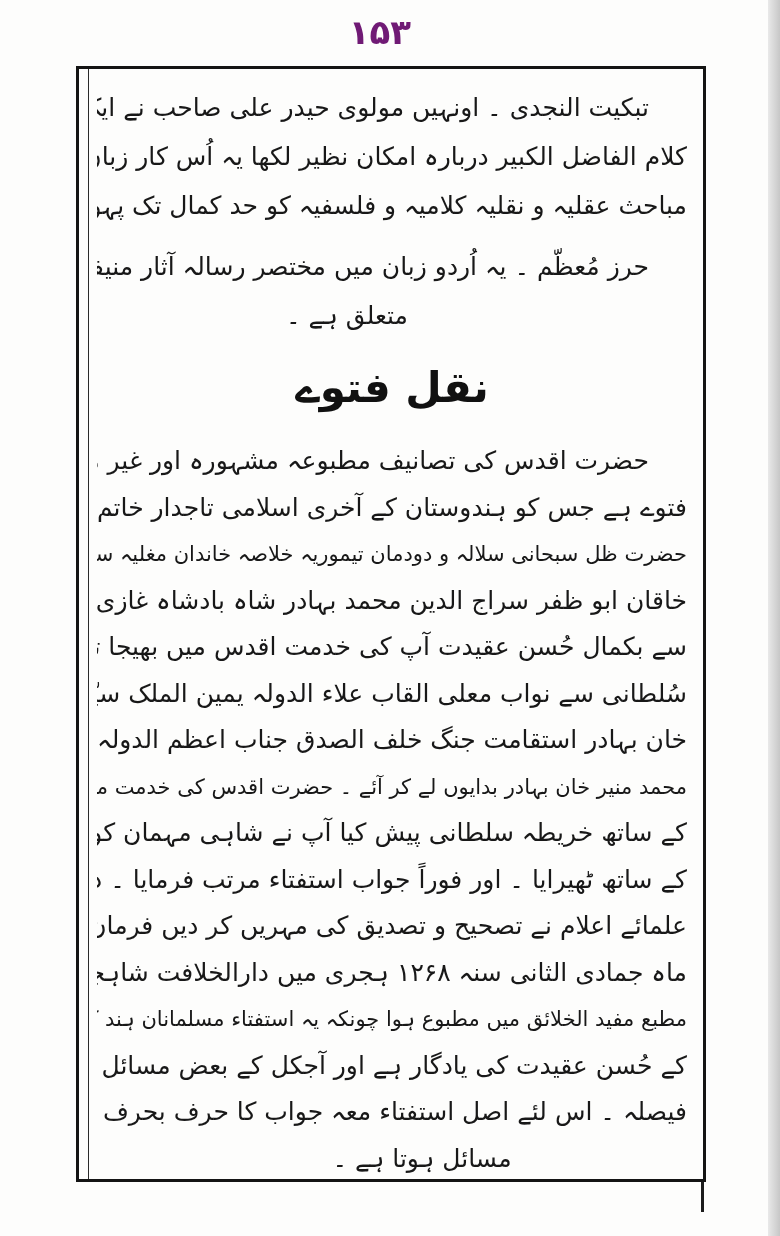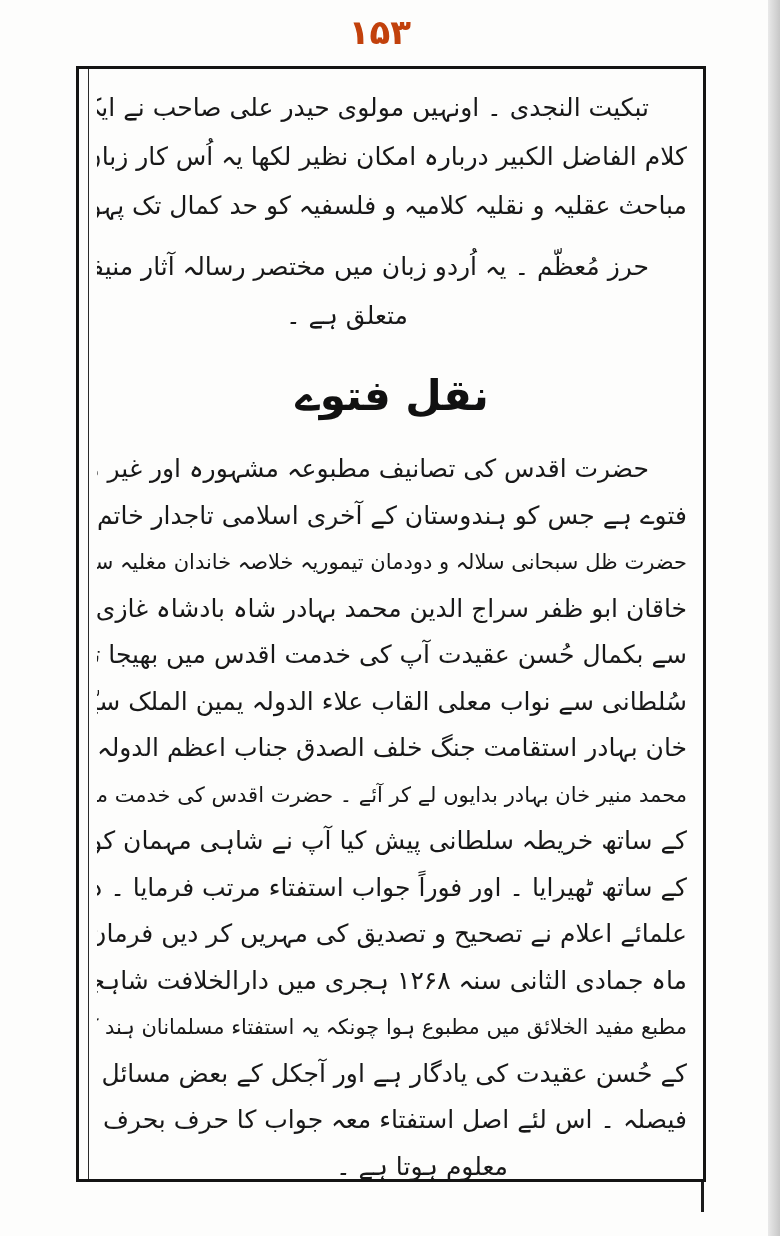--- a/index.html
+++ b/index.html
@@ -29,21 +29,21 @@
 
   
   .page-number {
     position: absolute;
     top: 12px;
     left: 0; right: 20px;
     text-align: center;
     font-size: 34px;
     font-weight: bold;
     letter-spacing: 2px;
-    color: #c2410c;
+    color: #701a75;
     direction: rtl;
   }
 
   
   .frame {
     position: absolute;
     left: 76px;
     top: 66px;
     width: 630px;
     height: 1116px;
@@ -95,21 +95,21 @@
     text-align-last: center;
     padding-left: 60px;
   }
 
   .para { margin-bottom: 0; }
   .para-1 { margin-top: 6px; }
   .para-2 { margin-top: 12px; }
   .para-2 .line.ender { padding-left: 0; padding-right: 90px; }
 
   .section-heading {
-    margin-top: 24px;
+    margin-top: 16px;
     margin-bottom: 18px;
     text-align: center;
     text-align-last: center;
     font-size: 42px;
     line-height: 64px;
     font-weight: bold;
     color: #111;
   }
 
   .para-3 .line { line-height: 46.5px; }
@@ -150,21 +150,21 @@
         <div class="line">سُلطانی سے نواب معلی القاب علاء الدولہ یمین الملک سیّد محی الدین</div>
         <div class="line">خان بہادر استقامت جنگ خلف الصدق جناب اعظم الدولہ مبین الملک</div>
         <div class="line dense">محمد منیر خان بہادر بدایوں لے کر آئے ۔ حضرت اقدس کی خدمت میں شاہانہ آداب</div>
         <div class="line">کے ساتھ خریطہ سلطانی پیش کیا آپ نے شاہی مہمان کو درویشانہ میزبانی</div>
         <div class="line">کے ساتھ ٹھیرایا ۔ اور فوراً جواب استفتاء مرتب فرمایا ۔ دلی کے تمام اکابر</div>
         <div class="line">علمائے اعلام نے تصحیح و تصدیق کی مہریں کر دیں فرمان سلطانی سے یہ فتویٰ</div>
         <div class="line">ماہ جمادی الثانی سنہ ۱۲۶۸ ہجری میں دارالخلافت شاہجہان آباد محلہ زینب باڑی</div>
         <div class="line dense">مطبع مفید الخلائق میں مطبوع ہوا چونکہ یہ استفتاء مسلمانان ہند کے اخیر تاجدار</div>
         <div class="line">کے حُسن عقیدت کی یادگار ہے اور آجکل کے بعض مسائل متنازعہ کا</div>
         <div class="line">فیصلہ ۔ اس لئے اصل استفتاء معہ جواب کا حرف بحرف نقل کر دینا اچھا</div>
-        <div class="line ender">معلوم ہوتا ہے ۔</div>
+        <div class="line ender">مسائل ہوتا ہے ۔</div>
       </div>
 
     </div>
   </div>
 
   <div class="frame-overshoot-right"></div>
 
 </div>
 
 </body></html>

